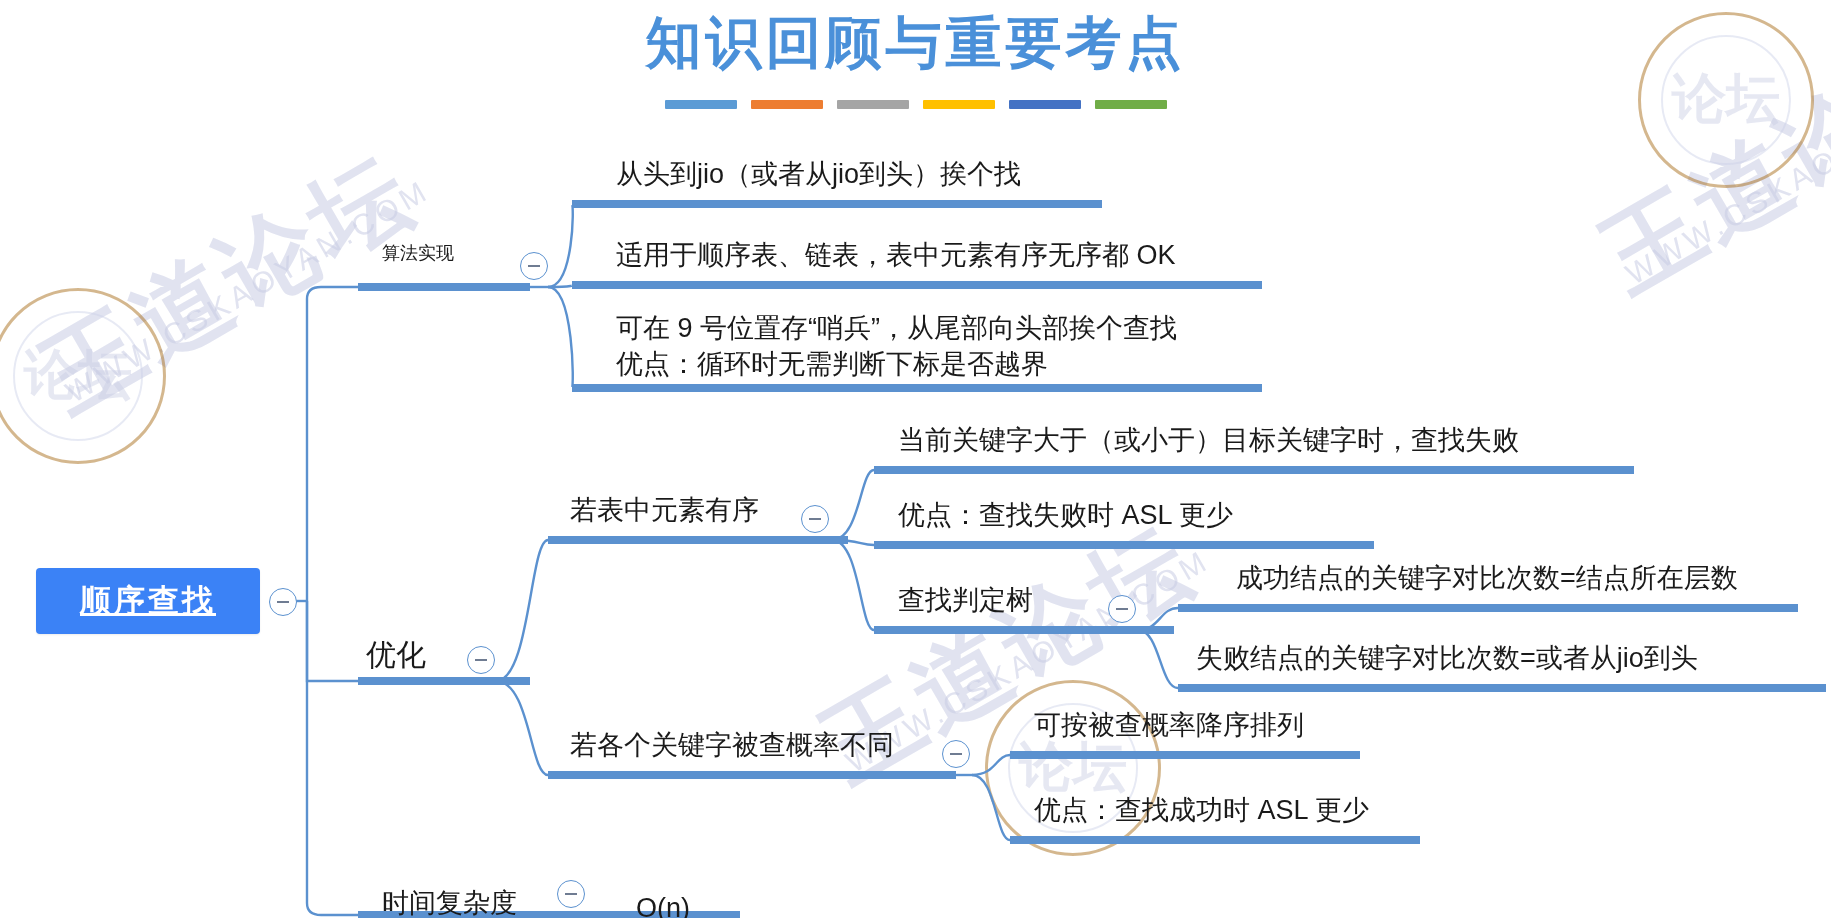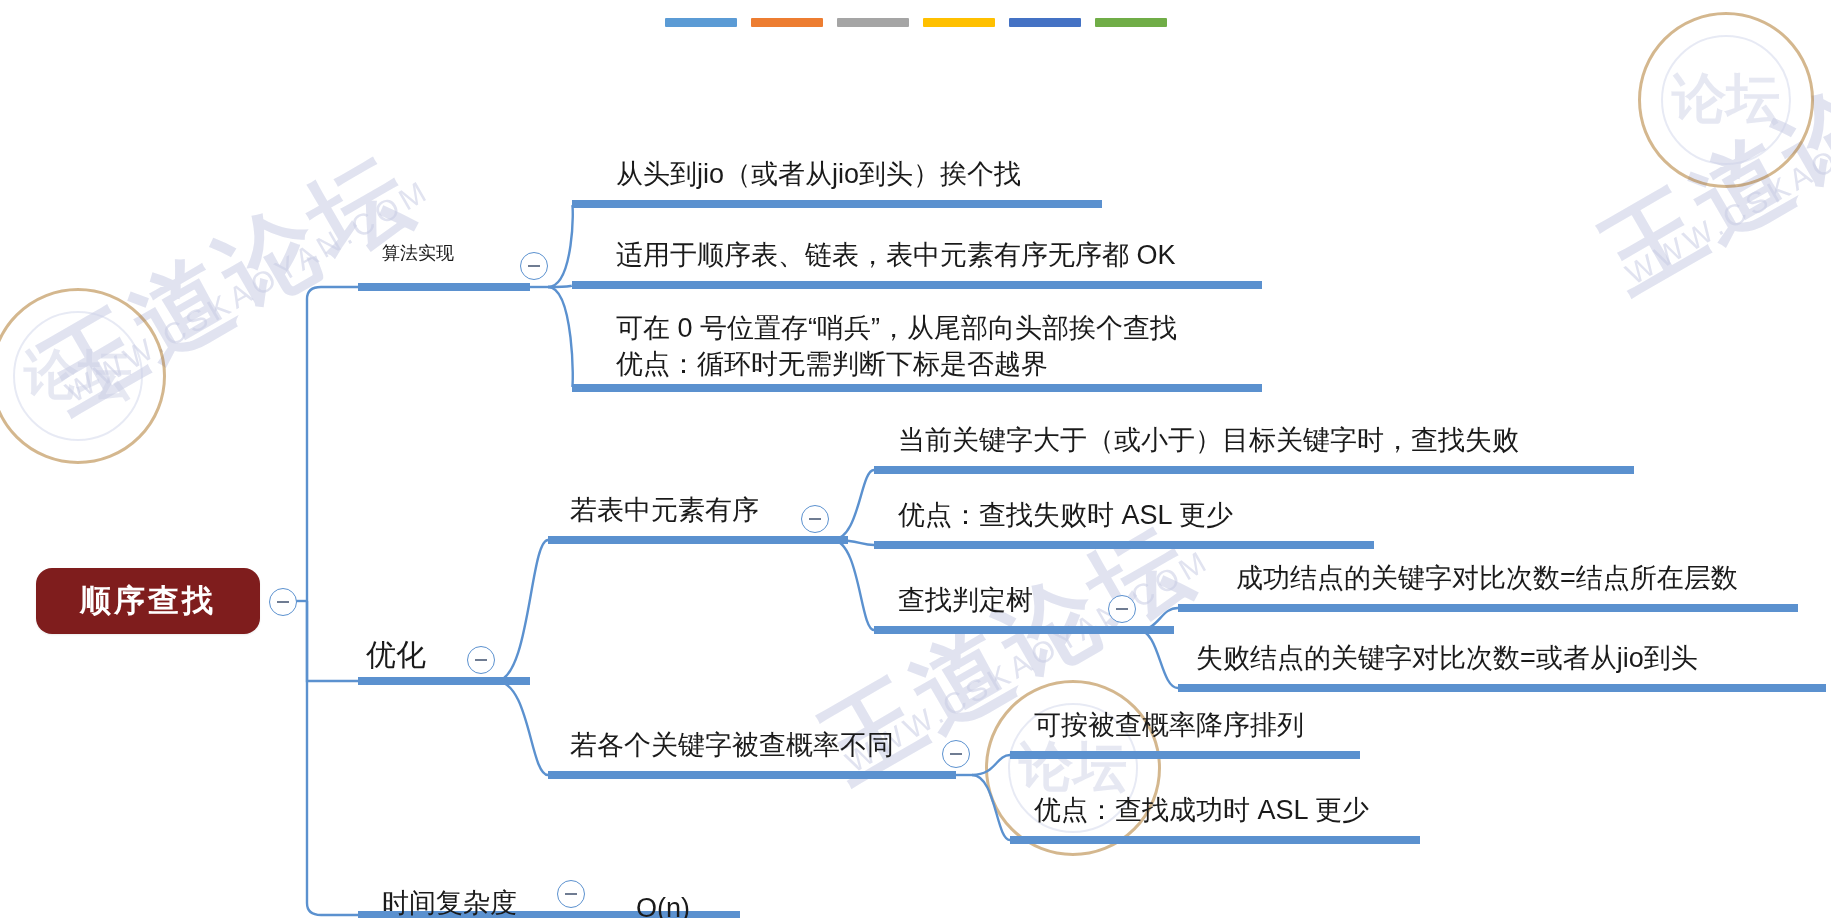--- a/index.html
+++ b/index.html
@@ -52,25 +52,26 @@
   #map{position:absolute;left:0;top:0;z-index:2;}
   .node-text{
     position:absolute;z-index:4;
     color:#1a1a1a;
     font-family:"Liberation Sans","DejaVu Sans",sans-serif;
     white-space:pre;
     line-height:1.34;
   }
   .root-box{
     position:absolute;z-index:4;
-    background:#7f1d1d;color:#ffffff;
-    border-radius:16px;
+    background:#3b82f6;color:#ffffff;
+    border-radius:4px;
     display:flex;align-items:center;justify-content:center;
     font-size:31px;font-weight:bold;letter-spacing:3px;
     box-shadow:0 1px 2px rgba(0,0,0,.08);
+    text-decoration:underline;
   }
   .collapse{
     position:absolute;z-index:5;
     width:26px;height:26px;border-radius:50%;
     background:#ffffff;border:1.6px solid #5b91cf;
     display:flex;align-items:center;justify-content:center;
   }
   .collapse i{display:block;width:12px;height:2px;background:#6f7c92;}
 </style>
 </head>
@@ -93,20 +94,21 @@
     </div>
     <div class="wm-logo" style="left:1638px;top:12px;width:170px;height:170px;">
       <div class="inner">论坛</div>
     </div>
     <div class="wm-logo" style="left:985px;top:680px;width:170px;height:170px;">
       <div class="inner">论坛</div>
     </div>
   </div>
 
   <div class="title-wrap">
+    <h1 class="deck-title">知识回顾与重要考点</h1>
     <div class="bar-row">
       <span class="bar" style="background: rgb(91, 155, 213);"></span>
       <span class="bar" style="background: rgb(237, 125, 49);"></span>
       <span class="bar" style="background: rgb(165, 165, 165);"></span>
       <span class="bar" style="background: rgb(255, 192, 0);"></span>
       <span class="bar" style="background: rgb(68, 114, 196);"></span>
       <span class="bar" style="background: rgb(112, 173, 71);"></span>
     </div>
   </div>
 
@@ -167,21 +169,21 @@
       <div class="node-text" style="left: 366px; font-size: 30px; top: 635px;">优化</div>
       <div class="collapse" style="left: 467px; top: 646px;">
         <i></i>
       </div>
       <div class="node-text" style="left: 382px; font-size: 27px; top: 869px; margin-top: 16px;">时间复杂度</div>
       <div class="collapse" style="left: 557px; top: 880px;">
         <i></i>
       </div>
       <div class="node-text" style="left: 616px; font-size: 27px; top: 156px;">从头到jio（或者从jio到头）挨个找</div>
       <div class="node-text" style="left: 616px; font-size: 27px; top: 237px;">适用于顺序表、链表，表中元素有序无序都 OK</div>
-      <div class="node-text" style="left: 616px; font-size: 27px; top: 310px;">可在 0 号位置存“哨兵”，从尾部向头部挨个查找
+      <div class="node-text" style="left: 616px; font-size: 27px; top: 310px;">可在 9 号位置存“哨兵”，从尾部向头部挨个查找
 优点：循环时无需判断下标是否越界</div>
       <div class="node-text" style="left: 570px; font-size: 27px; top: 492px;">若表中元素有序</div>
       <div class="collapse" style="left: 801px; top: 505px;">
         <i></i>
       </div>
       <div class="node-text" style="left: 570px; font-size: 27px; top: 727px;">若各个关键字被查概率不同</div>
       <div class="collapse" style="left: 942px; top: 740px;">
         <i></i>
       </div>
       <div class="node-text" style="left: 898px; font-size: 27px; top: 422px;">当前关键字大于（或小于）目标关键字时，查找失败</div>

